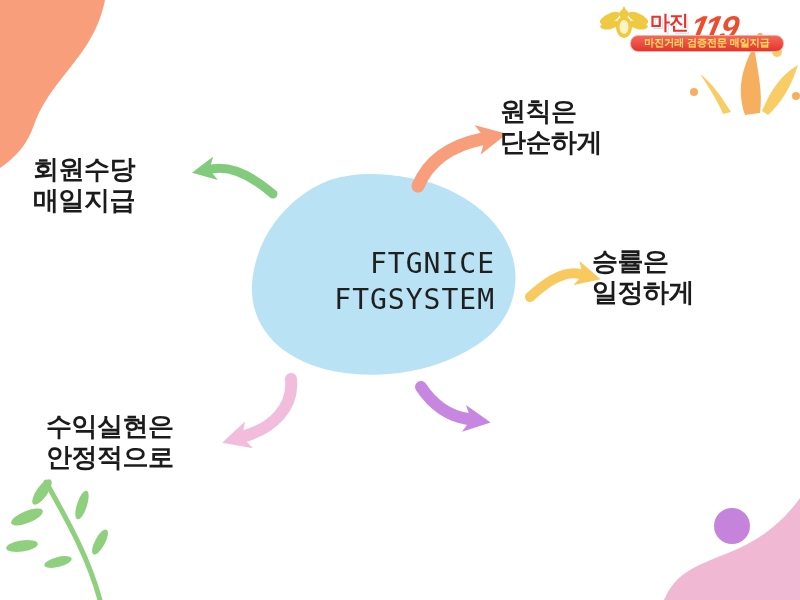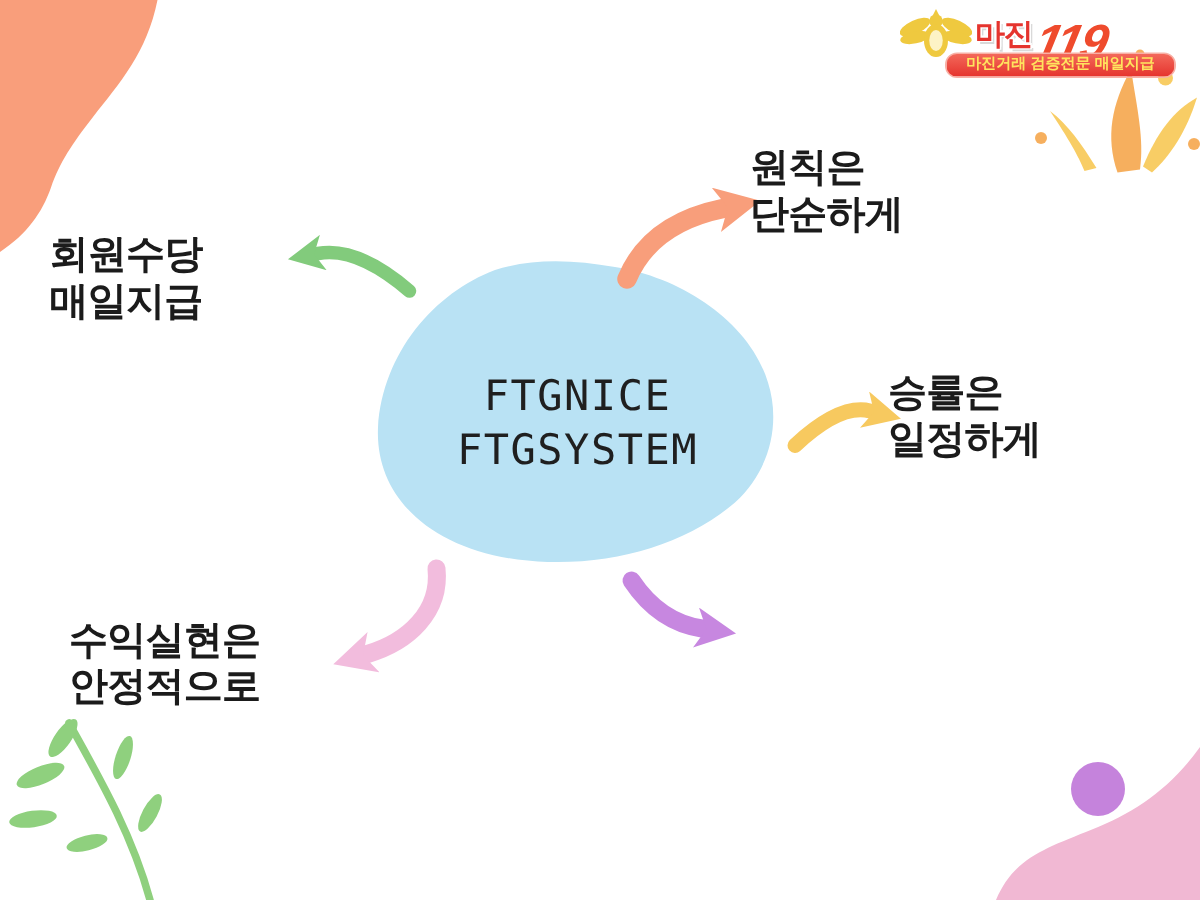--- a/index.html
+++ b/index.html
@@ -4,21 +4,21 @@
 <style>
   html,body{margin:0;padding:0;}
   body{width:800px;height:600px;overflow:hidden;background:#ffffff;
        font-family:"Liberation Sans", sans-serif;}
   #stage{position:relative;width:800px;height:600px;background:#ffffff;overflow:hidden;}
   #gfx{position:absolute;left:0;top:0;width:800px;height:600px;}
 
   .node-label{position:absolute;text-align:left;color:#1b1b1b;
               font-weight:800;font-size:26px;line-height:31px;letter-spacing:-0.5px;
               white-space:nowrap;}
-  .center-label{position:absolute;left:275px;top:246px;width:220px;text-align:center;
+  .center-label{position:absolute;left:275px;top:246px;width:220px;text-align:right;
                 font-family:"DejaVu Sans Mono", monospace;font-size:28px;line-height:36px;
                 font-weight:500;color:#1f1f1f;letter-spacing:1px;}
 
   #node-top-left{left:33px;top:134px;width:160px;margin-top:20px;}
   #node-top-right{left:500px;top:96px;width:162px;}
   #node-right{left:592px;top:246px;width:162px;}
   #node-bottom-right{left:484px;top:396px;width:162px;}
   #node-bottom-left{left:46px;top:411px;width:180px;}
 
   

